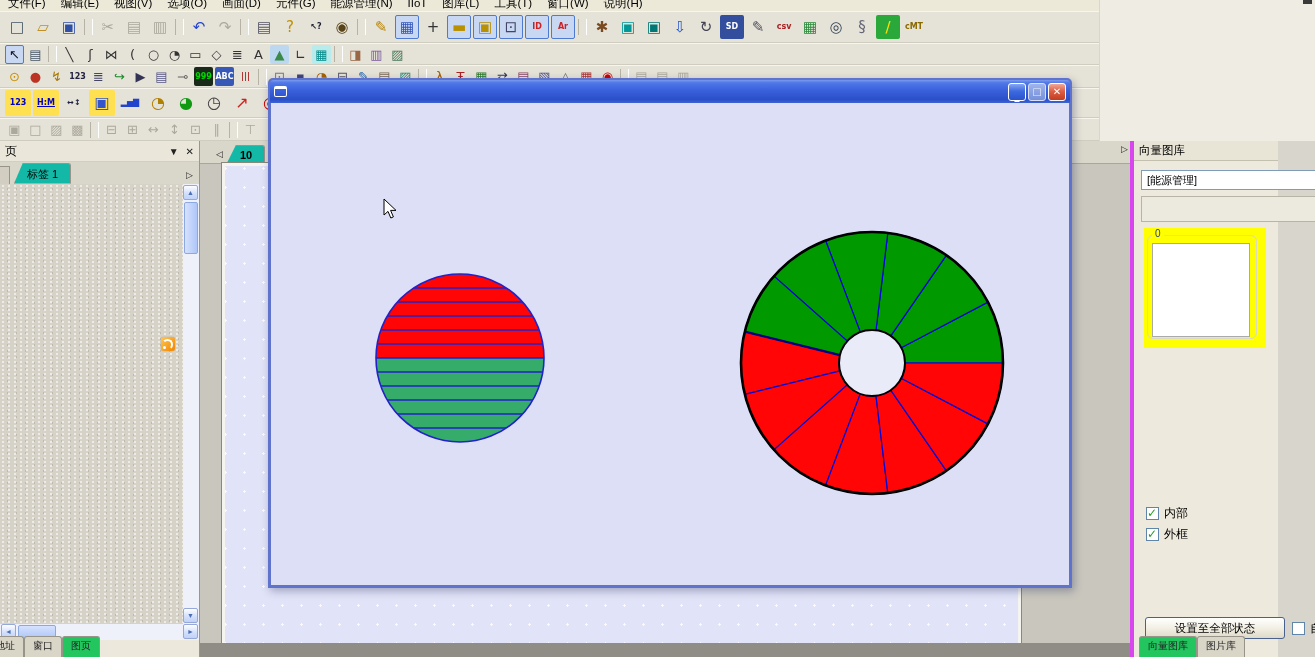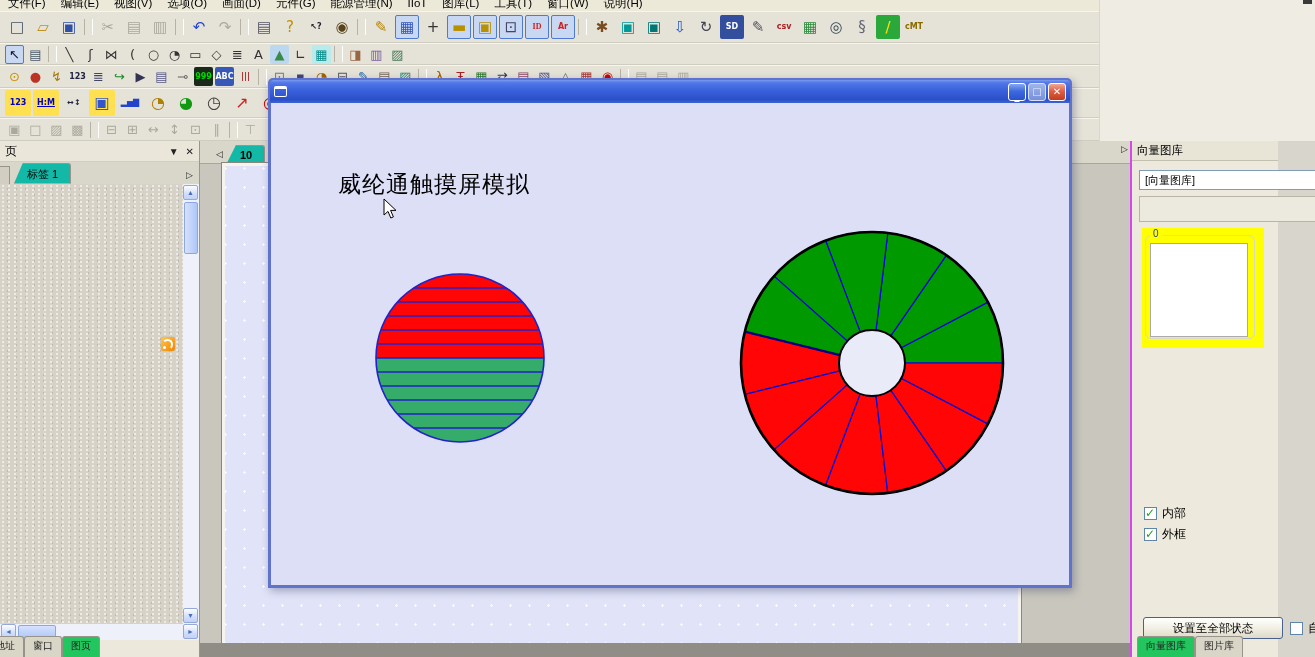--- a/index.html
+++ b/index.html
@@ -82,21 +82,21 @@
   #cv-tabs .nav-arrow{margin:0 4px 4px 16px}
   #cv-tab-10{font-weight:bold}
   #cv-nav-right{position:absolute;left:905px;bottom:5px}
   #cv-page{position:absolute;left:22px;top:22px;width:793px;height:477px;background:#E1E3F8;
     background-image:radial-gradient(#FAFAFE 1.1px,transparent 1.2px);
     background-size:19px 19px;background-position:10px 12px;
     border:3px solid #F5F4EE;outline:1px solid #8A887C}
   #cv-bottom{position:absolute;left:0;bottom:0;width:930px;height:14px;background:#8F8D85}
   
   #rp{position:absolute;left:1130px;top:141px;width:148px;height:516px;background:#EDEADD;
-      border-left:2px solid #d946ef;box-sizing:border-box}
+      border-left:4px solid #d946ef;box-sizing:border-box}
   #rp-header{height:19px;display:flex;align-items:center;padding:0 5px;background:#E8E4D6;
              border-bottom:1px solid #C4C0B0;font-size:11.5px}
   #rp-combo{position:absolute;left:7px;top:29px;width:205px;height:20px;background:#FFF;
             border:1px solid #7F9DB9;font-size:11px;display:flex;align-items:center;
             padding:0 5px;box-sizing:border-box}
   #rp-field{position:absolute;left:7px;top:55px;width:205px;height:26px;background:#ECE9DE;
             border:1px solid #B8B4A6;box-sizing:border-box}
   #rp-cell{position:absolute;left:10px;top:87px;width:122px;height:120px;background:#FFFF00;
            cursor:pointer}
   #rp-cell .gbox{position:absolute;left:3px;top:7px;right:9px;bottom:9px;
@@ -165,21 +165,21 @@
     <span class="ic" style="color: rgb(192, 144, 0);">?</span>
     <span class="ic txt" style="color: rgb(34, 34, 51);">↖?</span>
     <span class="ic" style="color: rgb(88, 68, 24);">◉</span>
     <span class="sep"></span>
     <span class="ic" style="color: rgb(184, 134, 11);">✎</span>
     <span class="ic sel" style="color: rgb(51, 85, 187);">▦</span>
     <span class="ic" style="color: rgb(51, 51, 51);">+</span>
     <span class="ic sel" style="color: rgb(184, 144, 0);">▬</span>
     <span class="ic sel" style="color: rgb(184, 144, 0);">▣</span>
     <span class="ic sel" style="color: rgb(68, 68, 102);">⊡</span>
-    <span class="ic txt sel" style="color: rgb(204, 34, 34); font-family: Liberation Serif, serif;">ID</span>
+    <span class="ic txt sel" style="color: rgb(204, 34, 34);">ID</span>
     <span class="ic txt sel" style="color: rgb(204, 34, 34);">Ar</span>
     <span class="sep"></span>
     <span class="ic" style="color: rgb(122, 74, 32);">✱</span>
     <span class="ic" style="color: rgb(0, 153, 153);">▣</span>
     <span class="ic" style="color: rgb(0, 119, 119);">▣</span>
     <span class="ic" style="color: rgb(34, 85, 204);">⇩</span>
     <span class="ic" style="color: rgb(68, 68, 85);">↻</span>
     <span class="ic txt" style="color: rgb(255, 255, 255); background: rgb(51, 78, 156);">SD</span>
     <span class="ic" style="color: rgb(85, 85, 102);">✎</span>
     <span class="ic txt" style="color: rgb(170, 34, 34);">csv</span>
@@ -324,21 +324,21 @@
   </div>
   <div id="cv-page"></div>
   <div id="cv-bottom"></div>
 </div>
 
 <div id="rp">
   <div id="rp-header">
     <span>向量图库</span>
   </div>
   <div id="rp-combo">
-    <span>[向量图库]</span>
+    <span>[能源管理]</span>
   </div>
   <div id="rp-field"></div>
   <div id="rp-cell">
     <div class="gbox"></div>
     <span class="glabel">0</span>
     <div class="gwhite"></div>
   </div>
   <div class="opt" style="top:364px">
     <span class="cb checked"></span>
     <span class="cb-label">内部</span>
@@ -408,18 +408,17 @@
           <path d="M502.94509198958576,346.86906822954415 A131,131 0 0 0 554.5467597974277,382.48712779178936 L589.2980387275963,290.8555360086187 A33,33 0 0 1 576.2991453103537,281.88304772194624 Z" fill="#FF0505" stroke="#0000D8" stroke-width="1.2"></path>
           <path d="M554.5467597974277,382.48712779178936 A131,131 0 0 0 616.7903051134473,390.0448625068451 L604.9777104484257,292.75939284523577 A33,33 0 0 1 589.2980387275963,290.8555360086187 Z" fill="#FF0505" stroke="#0000D8" stroke-width="1.2"></path>
           <path d="M616.7903051134473,390.0448625068451 A131,131 0 0 0 675.4164818217814,367.81088643206897 L619.7461366421281,287.15846757449066 A33,33 0 0 1 604.9777104484257,292.75939284523577 Z" fill="#FF0505" stroke="#0000D8" stroke-width="1.2"></path>
           <path d="M675.4164818217814,367.81088643206897 A131,131 0 0 0 716.9947393605704,320.87873553773375 L630.2200488465559,275.33586467744436 A33,33 0 0 1 619.7461366421281,287.15846757449066 Z" fill="#FF0505" stroke="#0000D8" stroke-width="1.2"></path>
           <path d="M716.9947393605704,320.87873553773375 A131,131 0 0 0 732,260.00000000000006 L634,260 A33,33 0 0 1 630.2200488465559,275.33586467744436 Z" fill="#FF0505" stroke="#0000D8" stroke-width="1.2"></path>
           <line x1="568.9589200249403" y1="252.10258307851058" x2="473.8066219171872" y2="228.64964797832988" stroke="#000080" stroke-width="2.4"></line>
           <circle cx="601" cy="260" r="131" fill="none" stroke="#000000" stroke-width="2.6"></circle>
           <circle cx="601" cy="260" r="33" fill="#E9EBF8" stroke="#000000" stroke-width="2"></circle>
         </g>
       </svg>
-    <div id="pop-heading">威纶通触摸屏模拟</div>
     <svg id="cursor" width="15" height="22" viewBox="0 0 15 22">
       <path d="M1,1 L1,17 L5,13.4 L7.8,20 L10.4,18.9 L7.6,12.4 L13,12.4 Z" fill="#FFFFFF" stroke="#000000" stroke-width="1"></path>
     </svg>
   </div>
 </div>
 
 </body></html>

